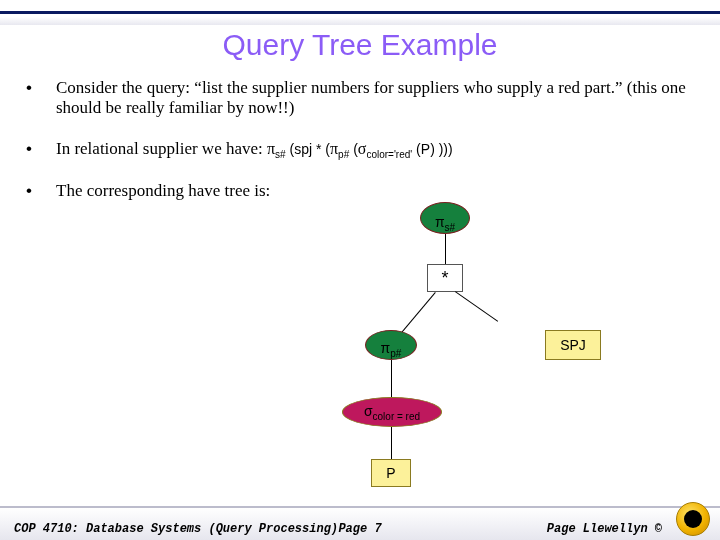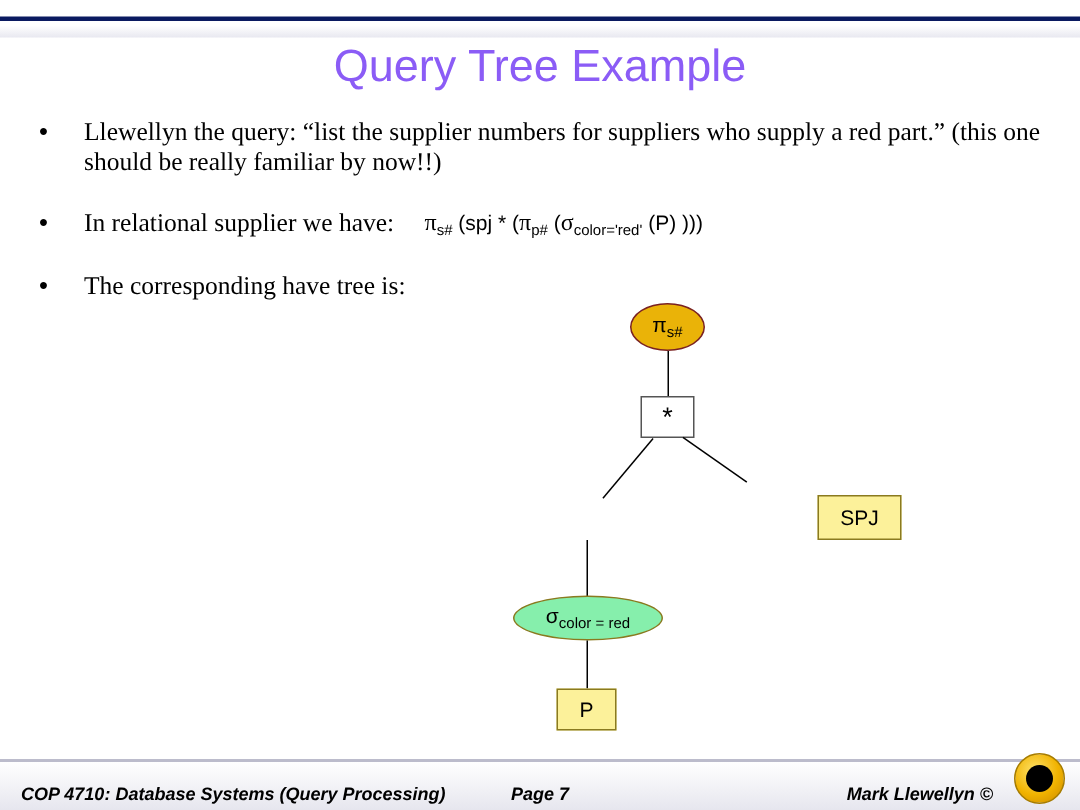--- a/index.html
+++ b/index.html
@@ -58,21 +58,21 @@
   }
   .bullet-body {
     flex: 1;
     line-height: 1.2;
   }
   .ra-formula {
     display: inline-block;
     vertical-align: middle;
     font-family: Arial, sans-serif;
     font-size: 14px;
-    margin-left: 16px;
+    margin-left: 0;
   }
   .ra-formula sub { font-size: 10px; vertical-align: sub; }
   .ra-op { font-family: "Times New Roman", serif; font-size: 16px; }
 
   
   .tree {
     position: absolute;
     top: 202px;
     left: 320px;
     width: 310px;
@@ -83,40 +83,40 @@
     border: 1px solid #000;
     text-align: center;
     display: flex;
     align-items: center;
     justify-content: center;
     font-family: Arial, sans-serif;
     font-size: 14px;
     background: #fff;
     padding: 0 4px;
   }
-  .oval-red { border-radius: 50%; background: #eab308; border-color:#7a2222; color:#000; }
-  .oval-yel { border-radius: 50%; background: #86efac; border-color:#8a7a20; }
+  .oval-red { border-radius: 50%; background: #15803d; border-color:#7a2222; color:#000;align-items:flex-end; }
+  .oval-yel { border-radius: 50%; background: #be185d; border-color:#8a7a20; }
   .rect-yel { background:#fcf19a; border-color:#8a7a20; }
   .rect-plain { background:#fff; border-color:#555; }
   .sub { font-size: 10px; vertical-align: sub; font-family: Arial, sans-serif; }
 
   
   .line { position: absolute; background:#000; }
   .dline { position:absolute; width:1px; background:#000; transform-origin: top left; }
 
   
   .footer-band {
     position: absolute;
     bottom: 0;
     left: 0;
     width: 100%;
     height: 34px;
     background: linear-gradient(#ffffff 0%, #e6e6ee 100%);
     border-top: 2px solid #bcbccc;
-    font-family: Liberation Sans, sans-serif;
+    font-family: Liberation Mono, monospace;
     font-size: 12px;
     font-style: italic;
     font-weight: bold;
     color: #000;
     padding: 9px 14px 0 14px;
     display: flex;
     justify-content: space-between;
     align-items: center;
   }
   .footer-logo {
@@ -139,21 +139,21 @@
 <body>
 
 <div class="topbar"></div>
 <div class="topband"></div>
 
 <div class="title">Query Tree Example</div>
 
 <div class="bullets">
   <div class="bullet-row">
     <div class="bullet-mark">•</div>
-    <div class="bullet-body">Llewellyn the query: “list the supplier numbers for suppliers who supply a red part.”  (this one should be really familiar by now!!)</div>
+    <div class="bullet-body">Consider the query: “list the supplier numbers for suppliers who supply a red part.”  (this one should be really familiar by now!!)</div>
   </div>
   <div class="bullet-row">
     <div class="bullet-mark">•</div>
     <div class="bullet-body">
       <span>In relational supplier we have:</span>
       <span class="ra-formula">
         <span class="ra-op">π</span><sub>s#</sub>
         <span>(</span><span>spj</span><span> * </span>
         <span>(</span><span class="ra-op">π</span><sub>p#</sub>
         <span>(</span><span class="ra-op">σ</span><sub>color='red'</sub>
@@ -175,20 +175,23 @@
   </div>
   <div class="line" style="left:125px; top:32px; width:1px; height:30px;"></div>
 
   <div class="node rect-plain" style="left:107px; top:62px; width:36px; height:28px; font-size:18px;">
     <span>*</span>
   </div>
 
   <div class="dline" style="left:115px; top:90px; height:52px; transform: rotate(40deg);"></div>
   <div class="dline" style="left:135px; top:90px; height:52px; transform: rotate(-55deg);"></div>
 
+  <div class="node oval-red" style="left:45px; top:128px; width:52px; height:30px;">
+    <span><span>π</span><span class="sub">p#</span></span>
+  </div>
 
   <div class="node rect-yel" style="left:225px; top:128px; width:56px; height:30px;">
     <span>SPJ</span>
   </div>
 
   <div class="line" style="left:71px; top:158px; width:1px; height:38px;"></div>
 
   <div class="node oval-yel" style="left:22px; top:195px; width:100px; height:30px;">
     <span><span>σ</span><span class="sub">color = red</span></span>
   </div>
@@ -196,17 +199,17 @@
   <div class="line" style="left:71px; top:225px; width:1px; height:32px;"></div>
 
   <div class="node rect-yel" style="left:51px; top:257px; width:40px; height:28px;">
     <span>P</span>
   </div>
 </div>
 
 <div class="footer-band">
   <span>COP 4710: Database Systems (Query Processing)</span>
   <span style="position:absolute; left:50%; transform:translateX(-50%);text-align:right;">Page 7</span>
-  <span style="margin-right:44px;">Mark Llewellyn ©</span>
+  <span style="margin-right:44px;">Page Llewellyn ©</span>
 </div>
 <div class="footer-logo">
   <div class="logo-inner"></div>
 </div>
 
 </body></html>

